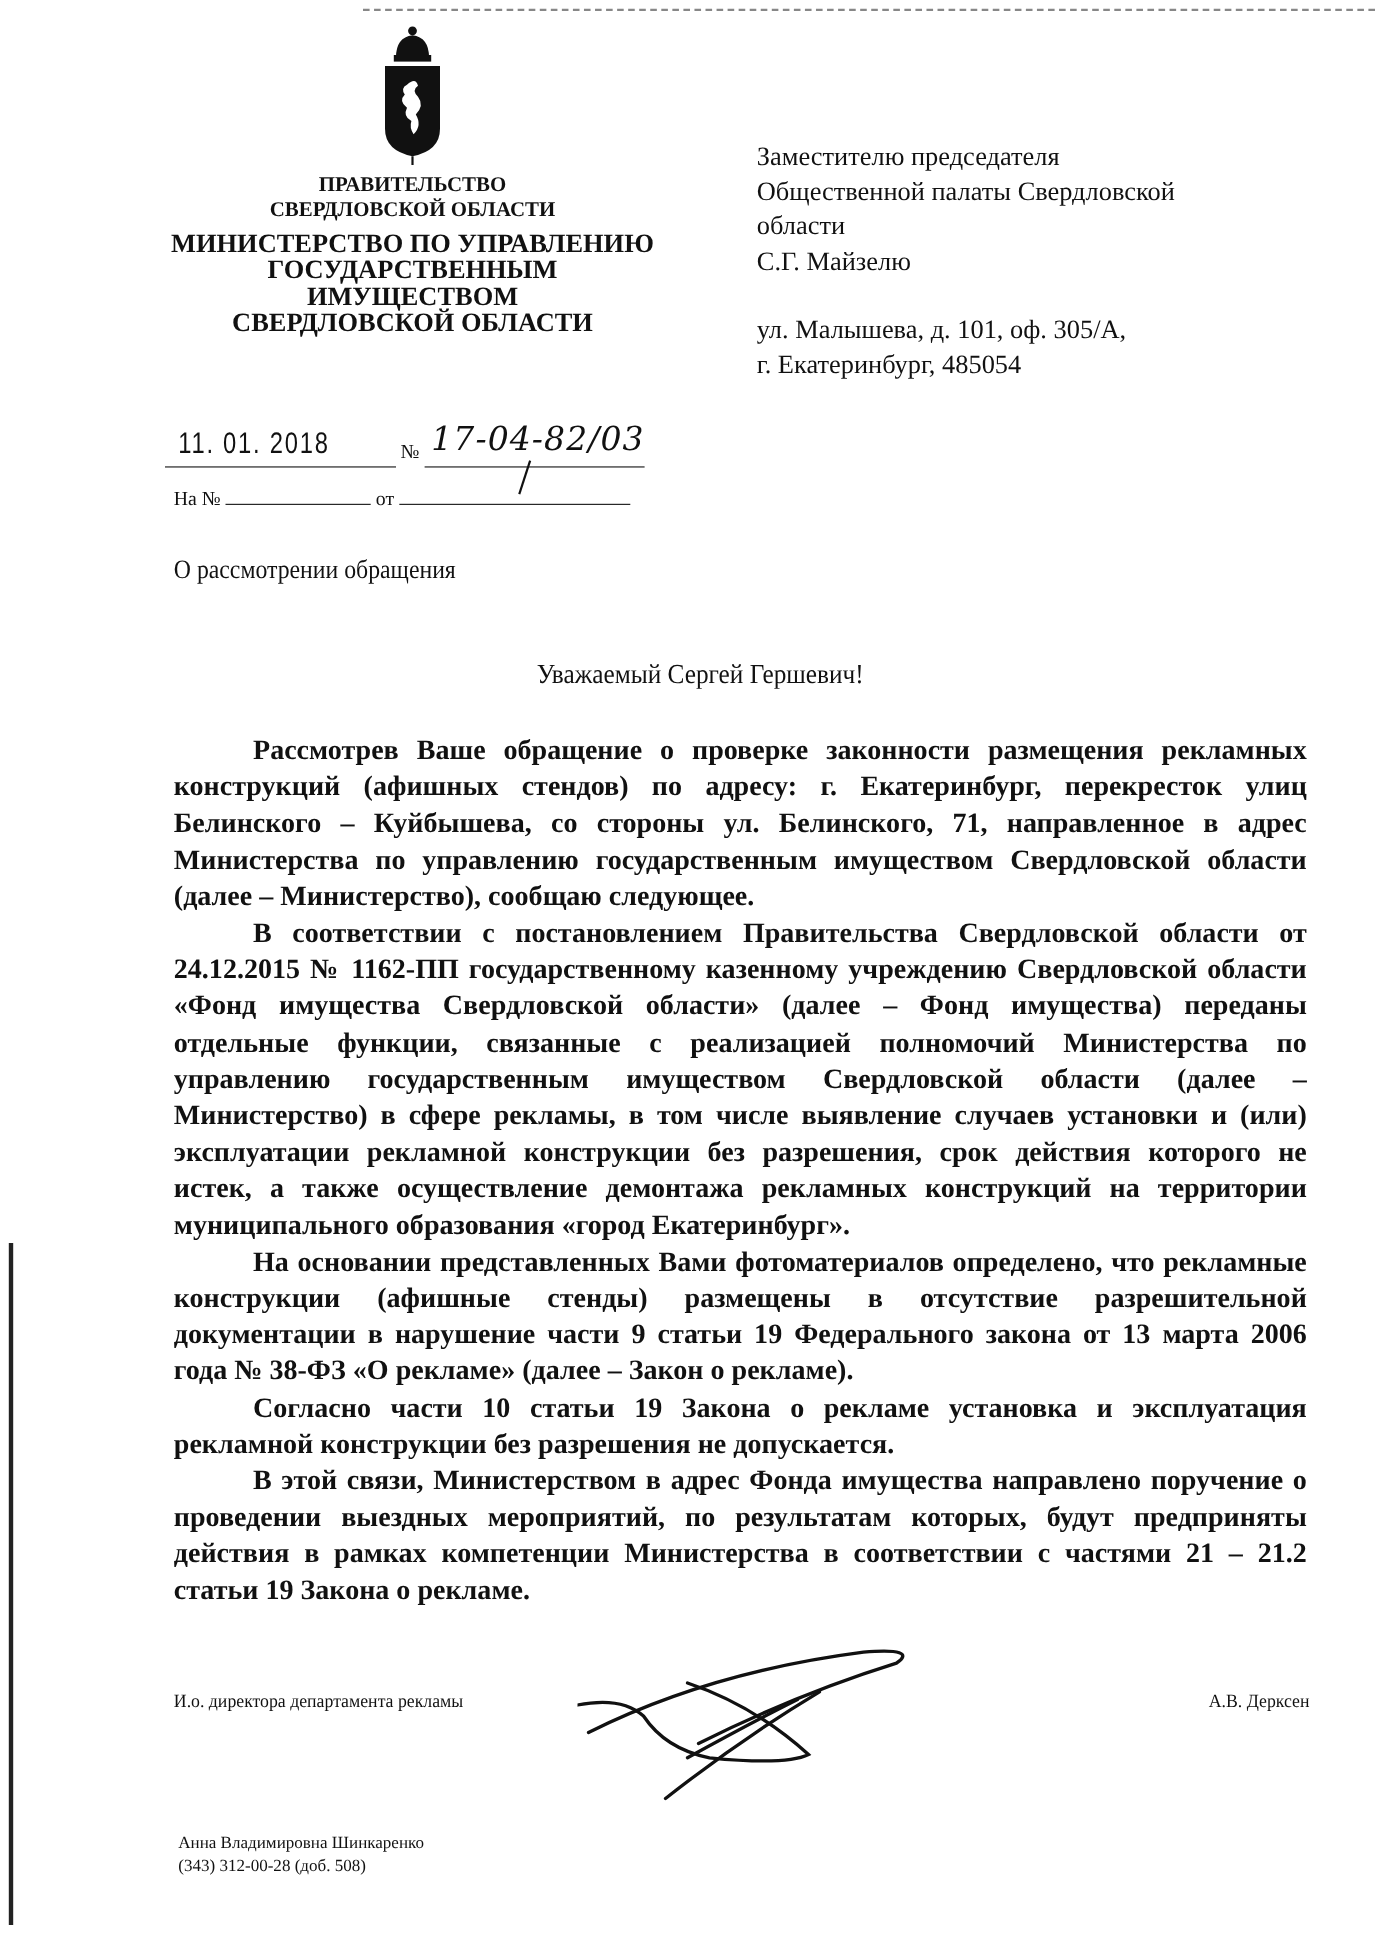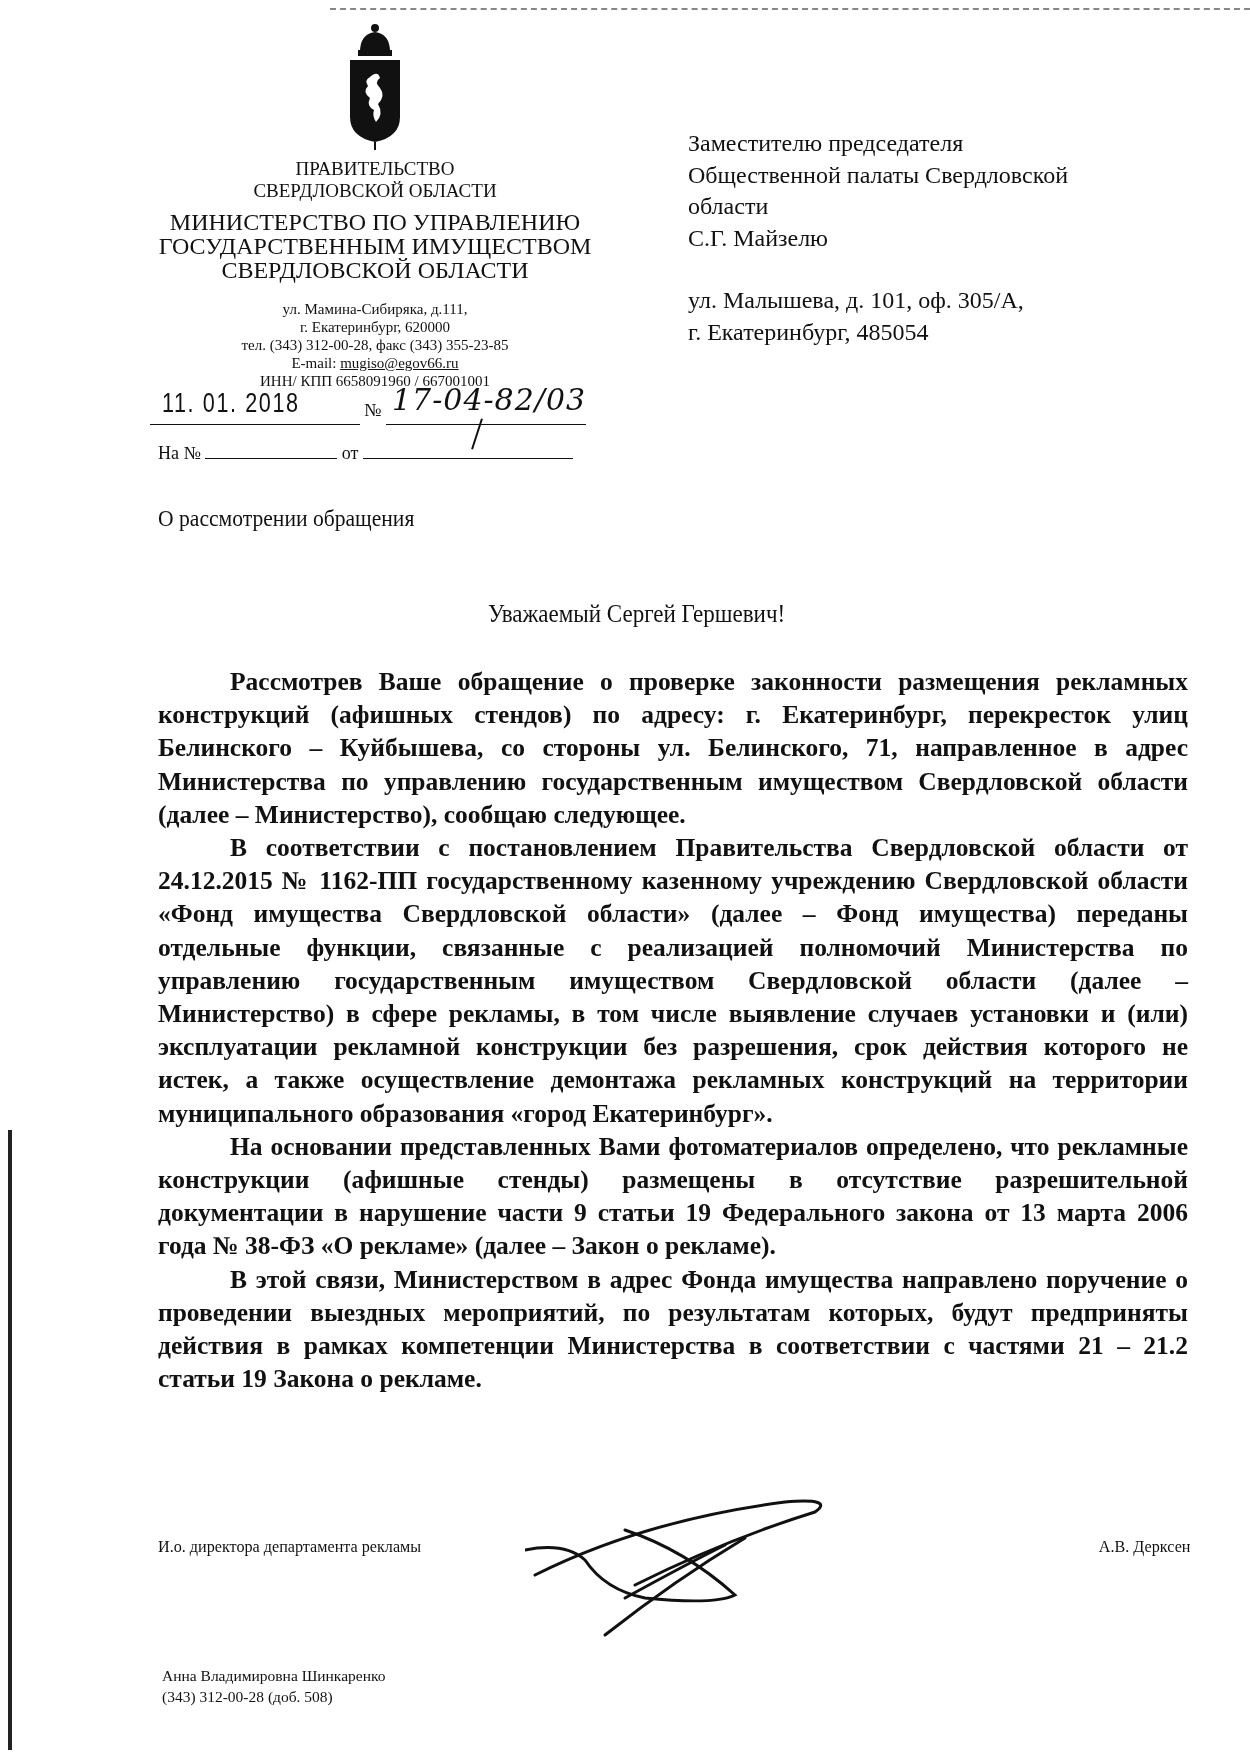--- a/index.html
+++ b/index.html
@@ -5,21 +5,21 @@
   html, body { margin:0; padding:0; background:#ffffff; }
   body { width:1250px; height:1761px; position:relative; overflow:hidden;
          font-family:"Liberation Serif", "DejaVu Serif", serif; color:#111; }
   .scan-line-top { position:absolute; left:330px; top:8px; width:920px; height:0;
          border-top:2px dashed #555; opacity:.7; }
   .scan-edge-left { position:absolute; left:8px; top:1130px; width:4px; height:620px; background:#222; }
 
   
   .letterhead { position:absolute; left:150px; top:22px; width:450px; text-align:center; }
   .emblem { width:70px; height:130px; margin:0 auto 6px auto; display:block; }
-  .lh-bold { font-weight:normal; font-size:19px; line-height:22px; letter-spacing:0px; }
+  .lh-bold { font-weight:bold; font-size:19px; line-height:22px; letter-spacing:0px; }
   .lh-gov { margin-top:2px; }
   .lh-min { margin-top:8px; font-size:24px; line-height:24px; }
   .lh-small { font-size:15px; line-height:18px; margin-top:18px; }
   .lh-small div { white-space:nowrap; }
   .email-link { text-decoration:underline; color:#111; }
 
   .regline { position:absolute; top:388px; height:34px; }
   .reg-date { left:162px; width:190px; font-family:"Liberation Sans", sans-serif; font-size:27px;
          letter-spacing:2px; transform:scaleX(.8); transform-origin:left; white-space:nowrap; }
   .reg-date-rule { position:absolute; left:150px; top:424px; width:210px; border-top:1.5px solid #111; }
@@ -68,27 +68,20 @@
   </svg>
   <div class="lh-bold lh-gov">
     <div>ПРАВИТЕЛЬСТВО</div>
     <div>СВЕРДЛОВСКОЙ ОБЛАСТИ</div>
   </div>
   <div class="lh-bold lh-min">
     <div>МИНИСТЕРСТВО ПО УПРАВЛЕНИЮ</div>
     <div>ГОСУДАРСТВЕННЫМ ИМУЩЕСТВОМ</div>
     <div>СВЕРДЛОВСКОЙ ОБЛАСТИ</div>
   </div>
-  <div class="lh-small">
-    <div>ул. Мамина-Сибиряка, д.111,</div>
-    <div>г. Екатеринбург, 620000</div>
-    <div>тел. (343) 312-00-28, факс (343) 355-23-85</div>
-    <div><span>E-mail: </span><span class="email-link">mugiso@egov66.ru</span></div>
-    <div>ИНН/ КПП 6658091960 / 667001001</div>
-  </div>
 </div>
 
 <div class="regline reg-date">11. 01. 2018</div>
 <div class="reg-date-rule"></div>
 <div class="regline reg-num-label">№</div>
 <div class="regline reg-num-value">17-04-82/03</div>
 <div class="reg-num-rule"></div>
 <div class="slash-mark"></div>
 
 <div class="onnum">
@@ -108,20 +101,21 @@
   <div>г. Екатеринбург, 485054</div>
 </div>
 
 <div class="subject">О рассмотрении обращения</div>
 <div class="greeting">Уважаемый Сергей Гершевич!</div>
 
 <div class="body">
   <p>Рассмотрев Ваше обращение о проверке законности размещения рекламных конструкций (афишных стендов) по адресу: г. Екатеринбург, перекресток улиц Белинского – Куйбышева, со стороны ул. Белинского, 71, направленное в адрес Министерства по управлению государственным имуществом Свердловской области (далее – Министерство), сообщаю следующее.</p>
   <p>В соответствии с постановлением Правительства Свердловской области от 24.12.2015 № 1162-ПП государственному казенному учреждению Свердловской области «Фонд имущества Свердловской области» (далее – Фонд имущества) переданы отдельные функции, связанные с реализацией полномочий Министерства по управлению государственным имуществом Свердловской области (далее – Министерство) в сфере рекламы, в том числе выявление случаев установки и (или) эксплуатации рекламной конструкции без разрешения, срок действия которого не истек, а также осуществление демонтажа рекламных конструкций на территории муниципального образования «город Екатеринбург».</p>
   <p>На основании представленных Вами фотоматериалов определено, что рекламные конструкции (афишные стенды) размещены в отсутствие разрешительной документации в нарушение части 9 статьи 19 Федерального закона от 13 марта 2006 года № 38-ФЗ «О рекламе» (далее – Закон о рекламе).</p>
+  <p>Согласно части 10 статьи 19 Закона о рекламе установка и эксплуатация рекламной конструкции без разрешения не допускается.</p>
   <p>В этой связи, Министерством в адрес Фонда имущества направлено поручение о проведении выездных мероприятий, по результатам которых, будут предприняты действия в рамках компетенции Министерства в соответствии с частями 21 – 21.2 статьи 19 Закона о рекламе.</p>
 </div>
 
 <div class="sign-row">
   <div class="sign-title">И.о. директора департамента рекламы</div>
   <div class="sign-name">А.В. Дерксен</div>
 </div>
 <svg class="signature" viewBox="0 0 370 150" fill="none" stroke="#111" stroke-width="3" stroke-linecap="round">
   <path d="M10 85 Q120 30 260 12 Q310 8 290 22 Q200 50 110 95"></path>
   <path d="M0 60 Q40 52 60 70 Q80 100 120 108 Q190 115 210 105 Q160 60 100 40"></path>

